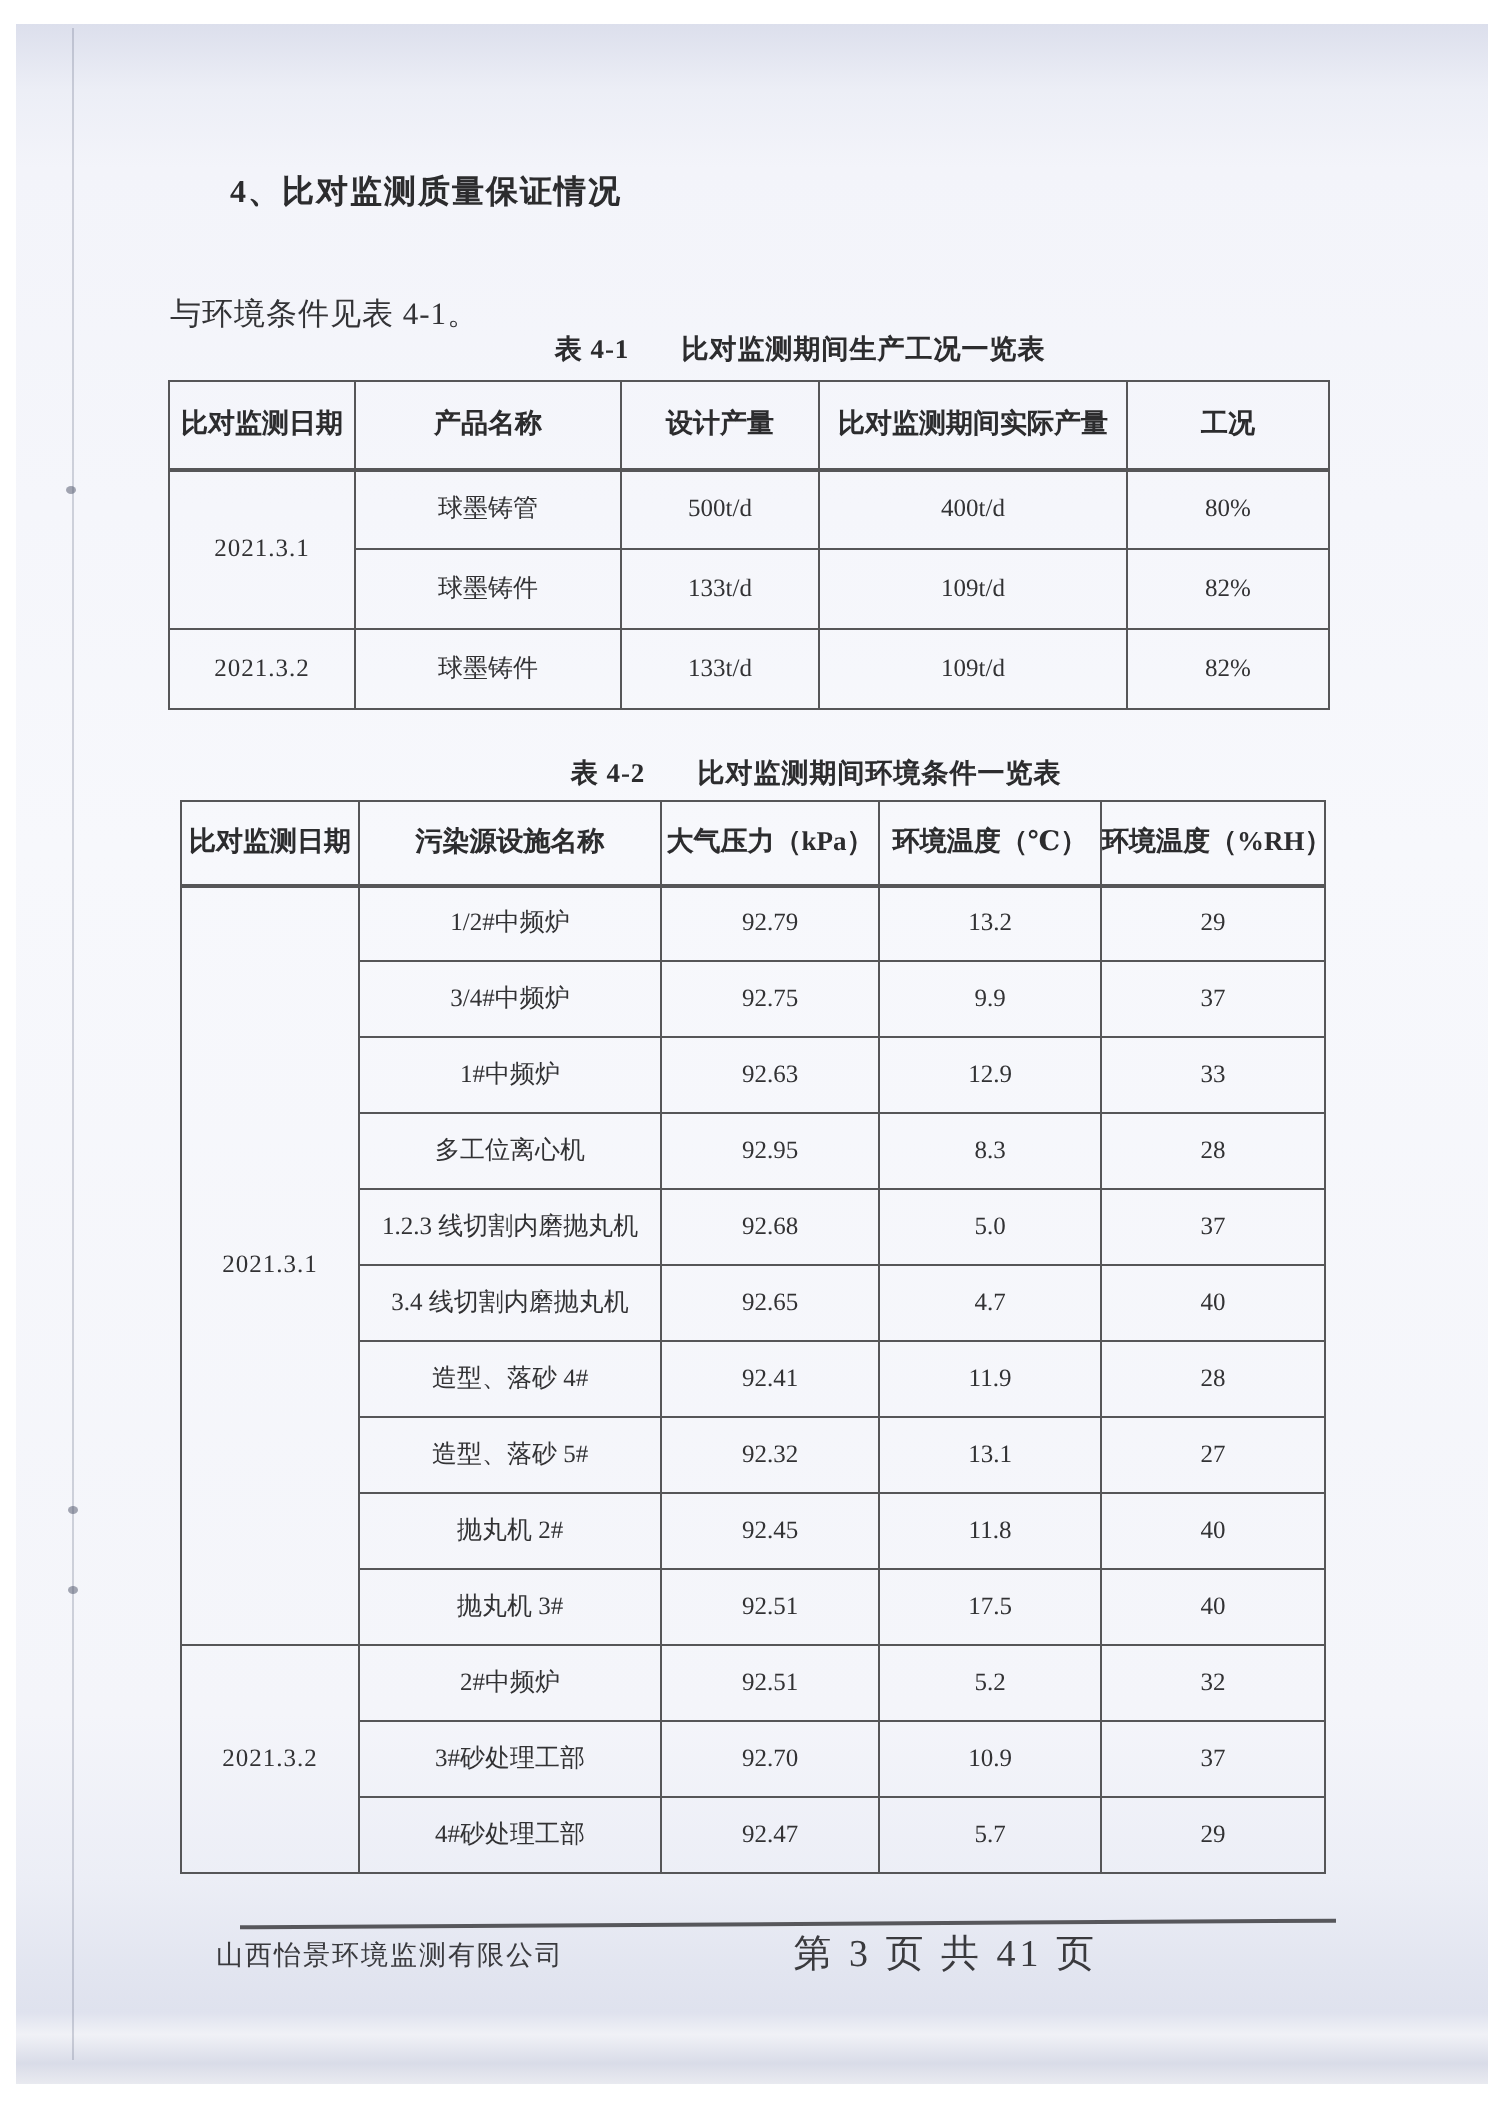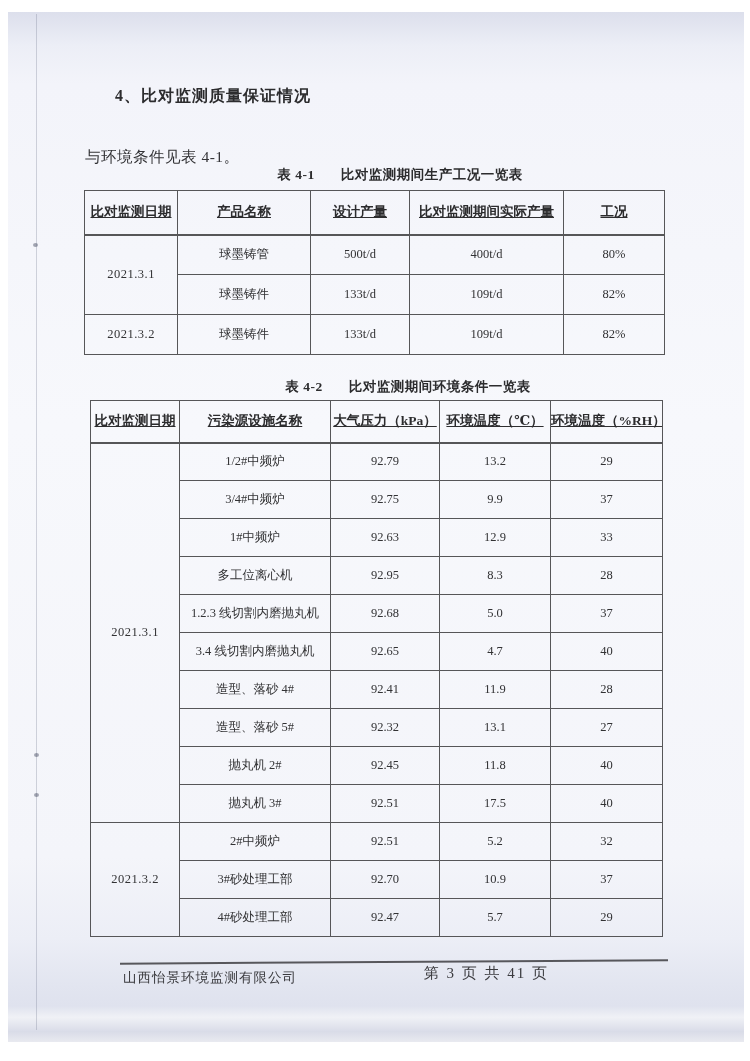--- a/index.html
+++ b/index.html
@@ -72,21 +72,21 @@
   th, td {
     border: 1.4px solid #565658;
     text-align: center;
     vertical-align: middle;
     font-weight: normal;
     color: #323234;
     overflow: hidden;
     white-space: nowrap;
   }
   th { font-weight: bold; font-size: 13.5px; color: #2c2c2e; }
-  thead tr { border-bottom: 2.2px solid #565658; text-decoration: underline; }
+  thead tr { border-bottom: 2.2px solid #565658; }
   thead th { border-bottom: 2.2px solid #565658; }
 
   .table-1 { left: 84px; top: 190px; width: 580px; }
   .table-1 th { height: 44px; }
   .table-1 td { height: 40px; font-size: 12.5px; }
 
   .table-2 { left: 90px; top: 400px; width: 572px; }
   .table-2 th { height: 42px; }
   .table-2 td { height: 38px; font-size: 12.5px; }
 
@@ -94,29 +94,29 @@
 
   .footer-rule {
     position: absolute;
     left: 120px; top: 961px;
     width: 548px; height: 2px;
     background: #57575c;
     transform: rotate(-0.35deg);
   }
   .footer-company {
     position: absolute;
-    left: 123px; top: 969px;
+    left: 108px; top: 969px;
     font-size: 13.5px; color: #3a3a3e;
     letter-spacing: 1px;
     text-align: center;
   }
   .footer-page {
     position: absolute;
     right: 84px; top: 964px;
-    font-size: 15px; color: #3a3a3e;
+    font-size: 19px; color: #3a3a3e;
     letter-spacing: 2px;
   }
 </style>
 </head>
 <body>
 
 <div class="sheet"></div>
 <div class="scan-edge-line"></div>
 <div class="scan-dot dot1"></div>
 <div class="scan-dot dot2"></div>

